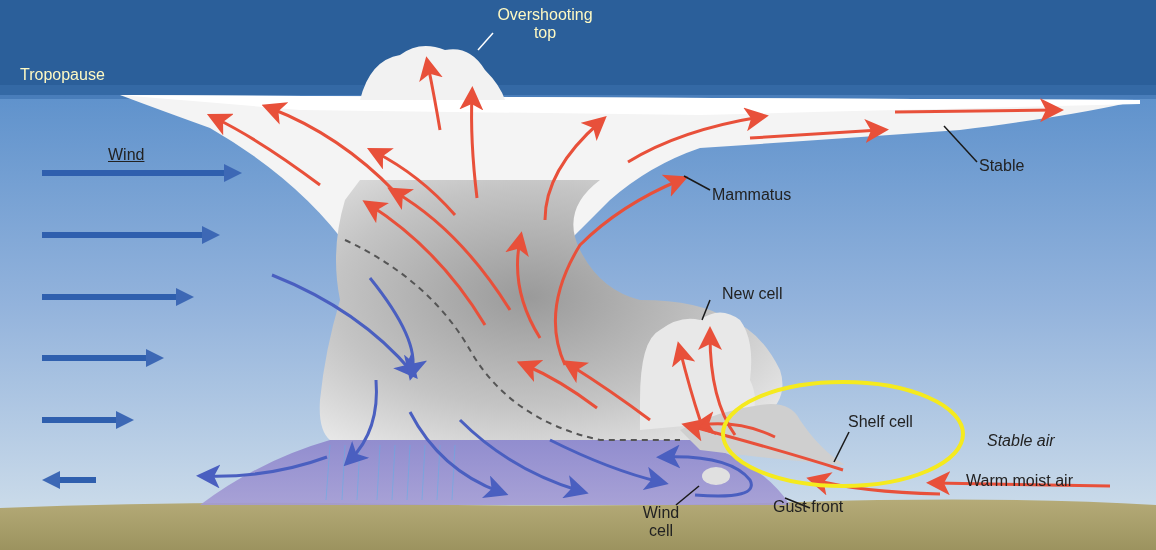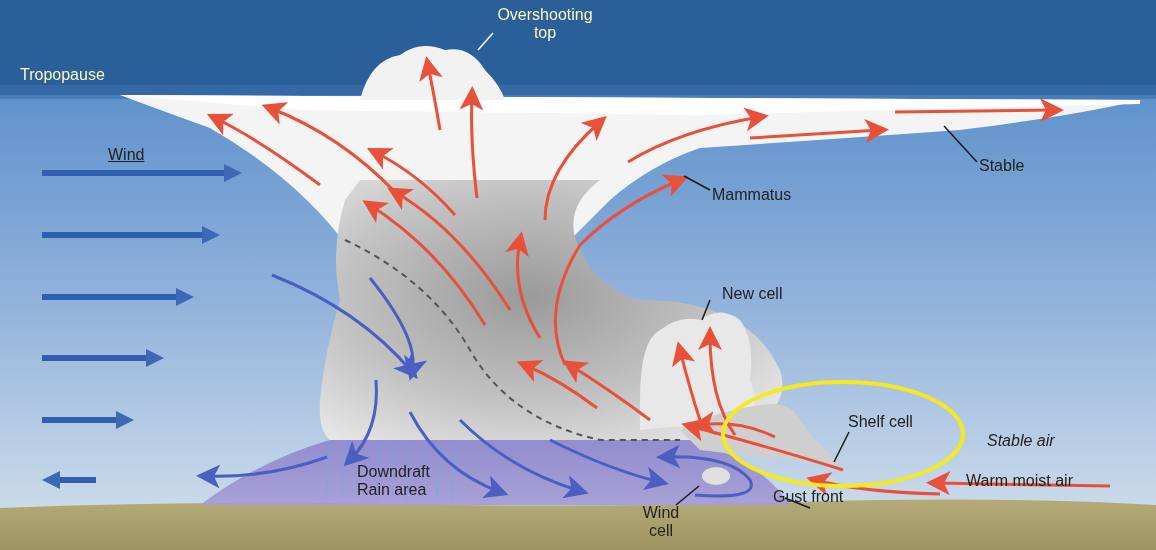--- a/index.html
+++ b/index.html
@@ -157,22 +157,18 @@
     <div>Overshooting</div>
     <div>top</div>
   </div>
   <div class="lbl dark" style="left:108px;top:146px;text-decoration:underline;">Wind</div>
   <div class="lbl dark" style="left:979px;top:157px;">Stable</div>
   <div class="lbl dark" style="left:712px;top:186px;">Mammatus</div>
   <div class="lbl dark" style="left:705px;top:285px;margin-left:17px;">New cell</div>
   <div class="lbl dark" style="left:848px;top:413px;">Shelf cell</div>
   <div class="lbl dark" style="left:987px;top:432px;font-style:italic;">Stable air</div>
   <div class="lbl dark" style="left:966px;top:472px;text-align:right;">Warm moist air</div>
-  <div class="lbl dark" style="left:773px;top:488px;">Gust front</div>
+  <div class="lbl dark" style="left:773px;top:498px;">Gust front</div>
   <div class="lbl dark center" style="left:630px;top:504px;width:62px;">
     <div>Wind</div>
     <div>cell</div>
   </div>
-  <div class="lbl dark" style="left:357px;top:463px;">
-    <div>Downdraft</div>
-    <div>Rain area</div>
-  </div>
 </div>
 
 </body></html>

